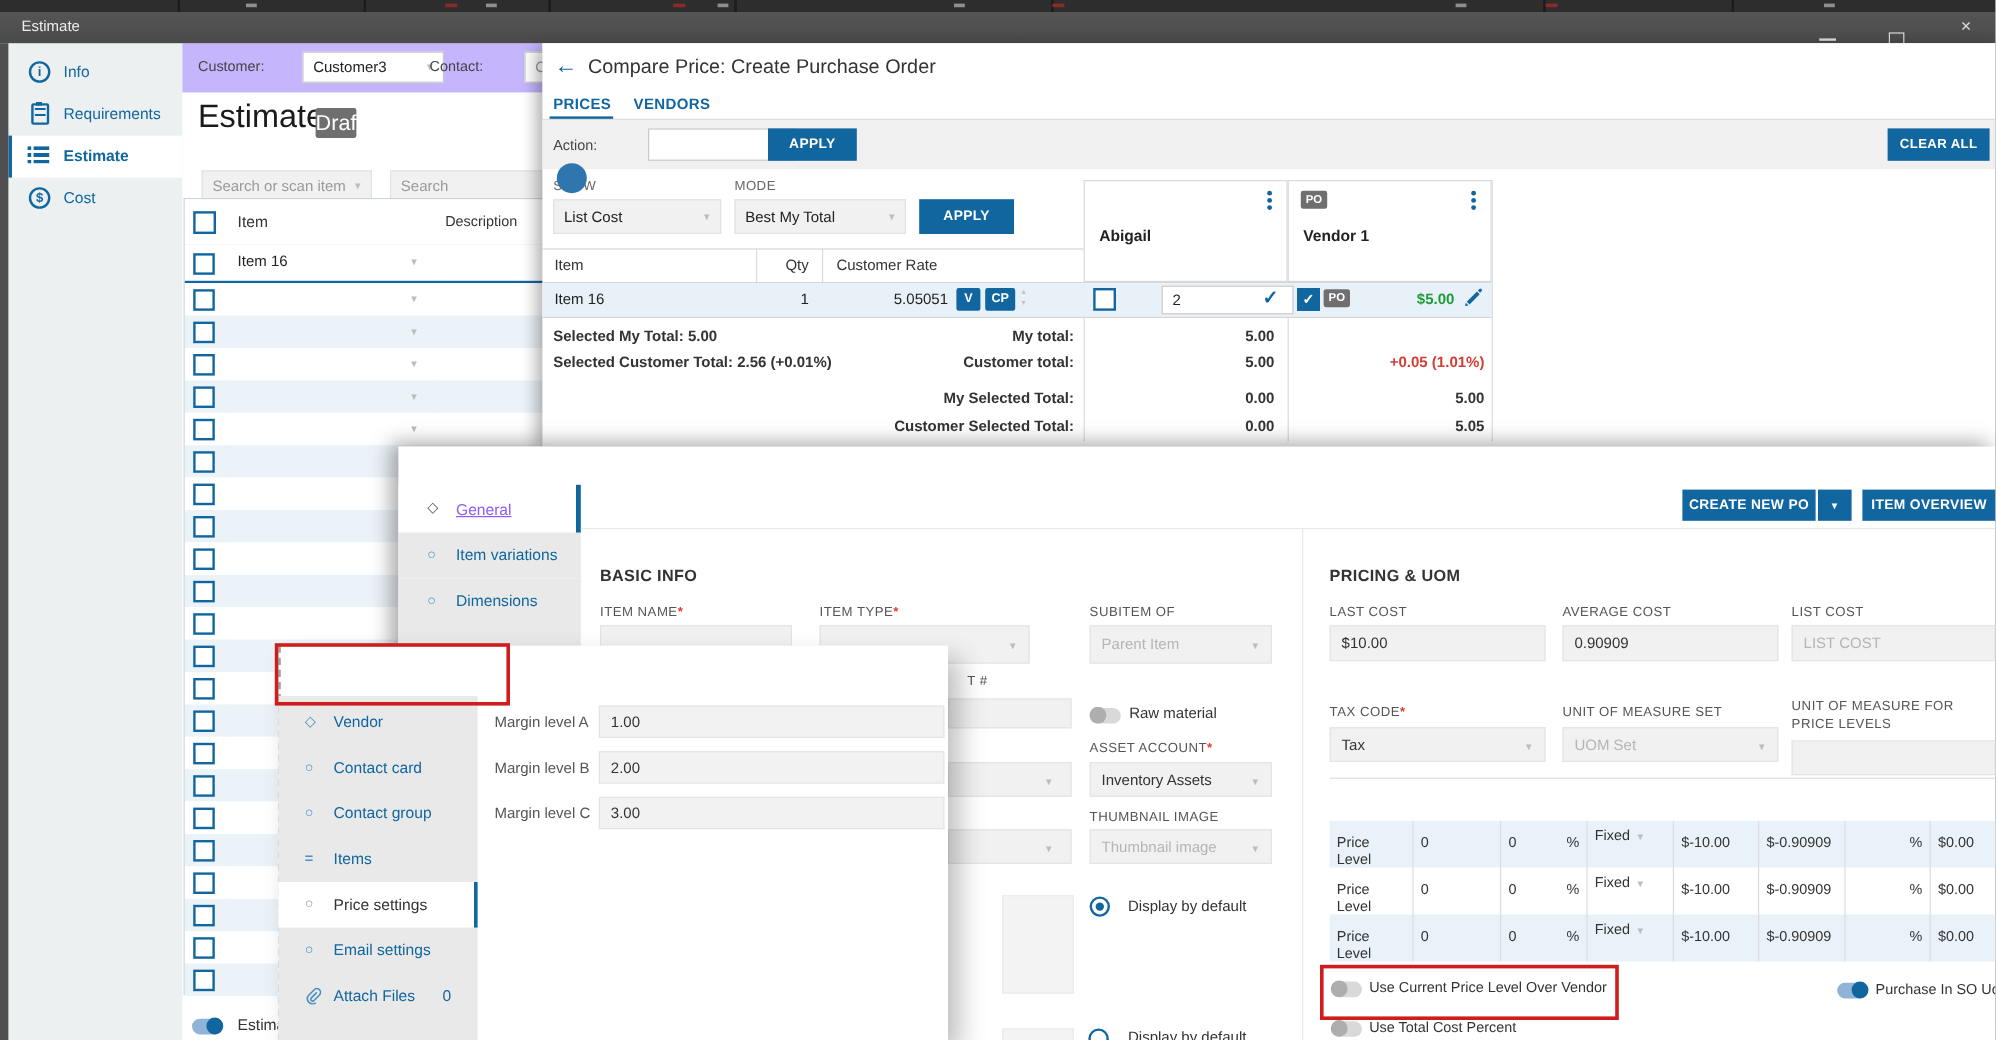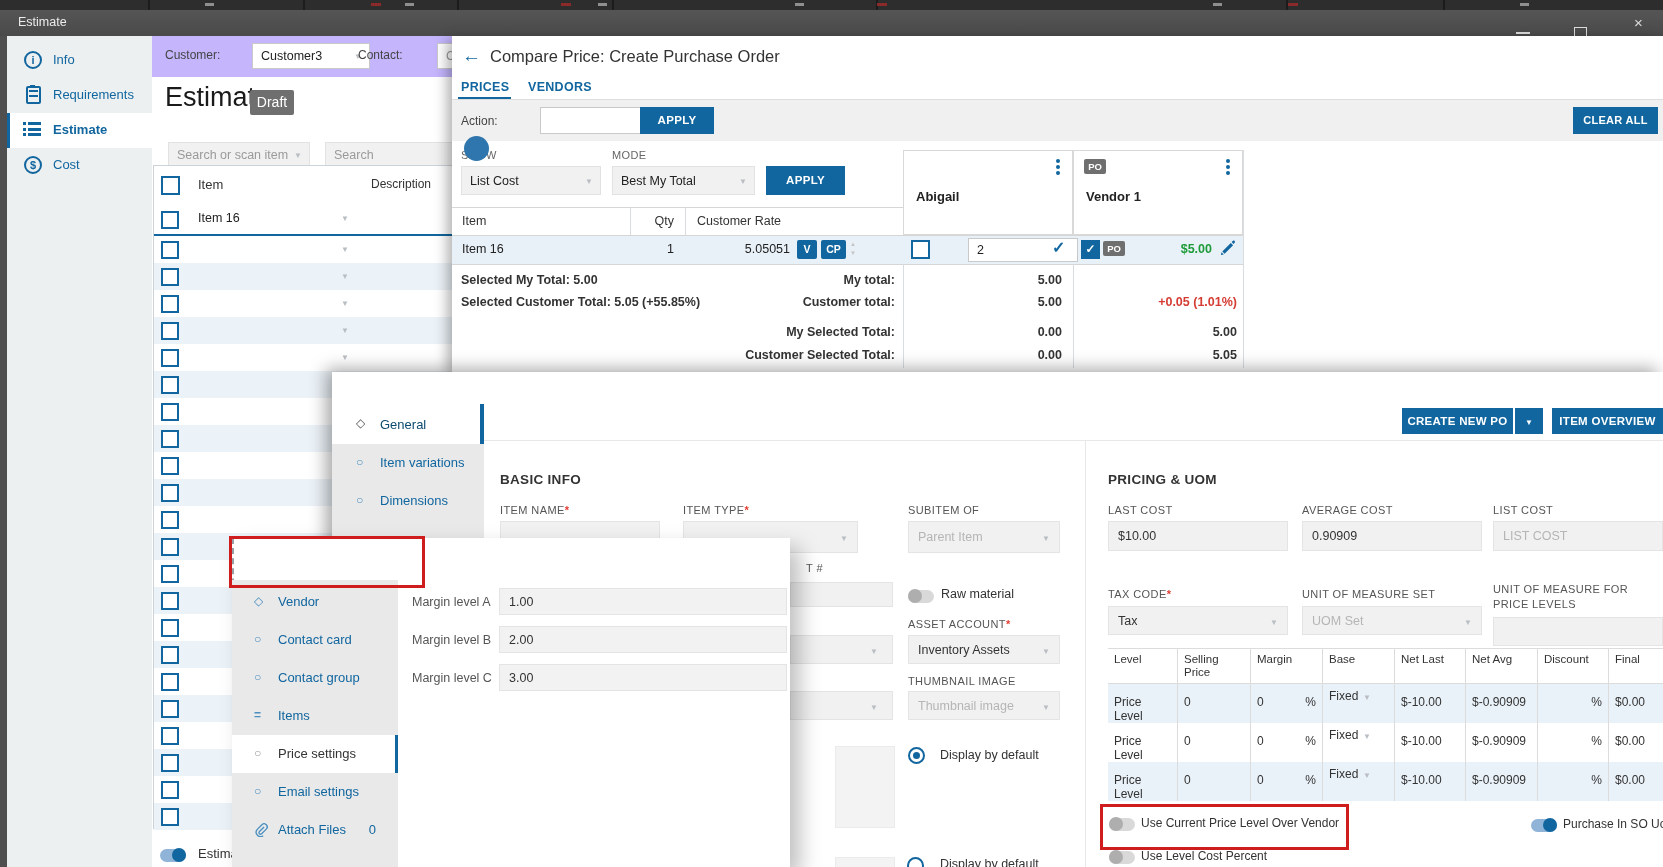--- a/index.html
+++ b/index.html
@@ -80,21 +80,21 @@
   .check{color:#11669f;font-weight:bold;}
   .edge-knob{left:464px;top:136px;width:25px;height:25px;border-radius:50%;background:#2e76ad;z-index:11;}
   .spin{position:absolute;font-size:6px;color:#c4c4c4;line-height:6px;}
   
   .item-win{left:332px;top:372px;width:1331px;height:495px;background:#fff;box-shadow:-6px -3px 16px rgba(0,0,0,.35);z-index:20;}
   .item-title{position:absolute;left:0;top:0;width:1331px;height:32px;background:#575757;}
   .item-title .t{position:absolute;left:24px;top:8px;font-size:13px;color:#f2f2f2;}
   .nav-item{position:absolute;left:0;width:152px;height:38px;background:#e9e9e9;cursor:pointer;}
   .nav-item .lab{position:absolute;left:48px;top:11px;font-size:13px;color:#11669f;}
   .nav-item.sel{background:#fff;}
-  .nav-item.sel .lab{color:#0c4a6e;}
+  .nav-item.sel .lab{color:#8b5cf6;text-decoration:underline;}
   .nav-ic{position:absolute;left:24px;top:11px;font-size:12px;color:#4a8fc0;}
   .sec-head{font-size:13.5px;font-weight:bold;color:#333;letter-spacing:.3px;}
   .flabel{font-size:11px;color:#555;letter-spacing:.4px;}
   .req{color:#e03c31;font-weight:bold;}
   .fld{background:#f1f1f1;border:1px solid #e4e4e4;box-sizing:border-box;}
   .fld .v{position:absolute;left:9px;top:50%;transform:translateY(-50%);font-size:12.5px;color:#333;white-space:nowrap;}
   .fld .ph{color:#b5b5b5;}
   .radio{position:absolute;width:13px;height:13px;border:2px solid #11669f;border-radius:50%;background:#fff;}
   .radio .dot{position:absolute;left:3px;top:3px;width:7px;height:7px;border-radius:50%;background:#11669f;}
   .ptab{position:absolute;font-size:11.5px;color:#333;}
@@ -181,21 +181,21 @@
       <span class="v">Customer3</span>
       <span class="caret">▼</span>
     </div>
     <span class="abs small-lab" style="left:206px;top:12px">Contact:</span>
     <div class="abs dd white" style="left:253px;top:7px;width:90px;height:26px">
       <span class="v ph">Contact ema</span>
     </div>
   </div>
 
   <span class="abs page-title" style="left:165px;top:82px">Estimate</span>
-  <div class="abs badge" style="left:250px;top:90px;width:44px;height:25px;line-height:25px;font-size:14px">Draft</div>
+  <div class="abs badge" style="left:263px;top:90px;width:34px;height:25px;line-height:25px;font-size:18px">Draft</div>
 
   <div class="abs dd" style="left:168px;top:142px;width:142px;height:25px">
     <span class="v ph">Search or scan item</span>
     <span class="caret">▼</span>
   </div>
   <div class="abs dd" style="left:325px;top:142px;width:135px;height:25px">
     <span class="v ph">Search</span>
   </div>
 
   <div class="abs est-table">
@@ -372,21 +372,21 @@
       <span class="cbx checked" style="left:629px;top:4px;width:15px;height:15px">✓</span>
       <span class="abs mini-badge" style="left:651px;top:5px;width:22px;height:15px">PO</span>
       <span class="abs cellrow right green" style="left:688px;top:6px;width:72px">$5.00</span>
       <svg class="abs" style="left:768px;top:4px" width="16" height="16" viewBox="0 0 16 16">
           <path fill="#11669f" d="M1.5 12.2 3.8 14.5 0.9 15.1z M2.3 11.4 10.8 2.9 13.1 5.2 4.6 13.7z M11.6 2.1 12.8 0.9 C13.3 0.4 14.1 0.4 14.6 0.9 15.1 1.4 15.1 2.2 14.6 2.7 L13.4 3.9z"></path>
         </svg>
     </div>
     <div class="hline" style="left:0;top:228px;width:791px"></div>
 
     <span class="abs sum" style="left:9px;top:237px">Selected My Total: 5.00</span>
-    <span class="abs sum" style="left:9px;top:259px">Selected Customer Total: 5.05 (+55.85%)</span>
+    <span class="abs sum" style="left:9px;top:259px">Selected Customer Total: 2.56 (+0.01%)</span>
 
     <span class="abs sum right" style="left:248px;top:237px;width:195px">My total:</span>
     <span class="abs sum right" style="left:248px;top:259px;width:195px">Customer total:</span>
     <span class="abs sum right" style="left:248px;top:289px;width:195px">My Selected Total:</span>
     <span class="abs sum right" style="left:248px;top:312px;width:195px">Customer Selected Total:</span>
 
     <span class="abs sum right" style="left:528px;top:237px;width:82px">5.00</span>
     <span class="abs sum right" style="left:528px;top:259px;width:82px">5.00</span>
     <span class="abs sum right" style="left:528px;top:289px;width:82px">0.00</span>
     <span class="abs sum right" style="left:528px;top:312px;width:82px">0.00</span>
@@ -496,30 +496,20 @@
     </div>
     <span class="abs flabel" style="left:970px;top:216px">UNIT OF MEASURE SET</span>
     <div class="abs fld" style="left:970px;top:234px;width:180px;height:29px">
       <span class="v ph">UOM Set</span>
       <span class="caret" style="position:absolute;right:9px;top:11px">▼</span>
     </div>
     <span class="abs flabel" style="left:1161px;top:210px;width:165px;line-height:1.4">UNIT OF MEASURE FOR PRICE LEVELS</span>
     <div class="abs fld" style="left:1161px;top:245px;width:170px;height:29px"></div>
 
     <div class="ptab" style="left:776px;top:276px;width:555px;height:151px;border-top:1px solid #dcdcdc;border-bottom:1px solid #dcdcdc">
-      <div class="abs" style="left:0;top:0;width:555px;height:34px;border-bottom:1px solid #dcdcdc">
-        <span class="cell" style="left:0;width:69px;border-left:none">Level</span>
-        <span class="cell" style="left:69px;width:73px;line-height:1.15">Selling Price</span>
-        <span class="cell" style="left:142px;width:72px">Margin</span>
-        <span class="cell" style="left:214px;width:72px">Base</span>
-        <span class="cell" style="left:286px;width:71px">Net Last</span>
-        <span class="cell" style="left:357px;width:72px">Net Avg</span>
-        <span class="cell" style="left:429px;width:71px">Discount</span>
-        <span class="cell" style="left:500px;width:55px">Final</span>
-      </div>
       <div class="prow tint" style="top:35px">
         <span class="cell" style="left:0;width:69px;border-left:none;padding-top:11px">Price Level</span>
         <span class="cell" style="left:69px;width:73px;padding-top:11px">0</span>
         <span class="cell" style="left:142px;width:72px;padding-top:11px"><span>0</span><span style="float:right">%</span></span>
         <span class="cell" style="left:214px;width:72px;padding-top:5px"><span style="display:inline-block;width:34px;word-break:break-all;line-height:1.2">Fixed</span><span class="caret">▼</span></span>
         <span class="cell" style="left:286px;width:71px;padding-top:11px">$-10.00</span>
         <span class="cell" style="left:357px;width:72px;padding-top:11px">$-0.90909</span>
         <span class="cell right" style="left:429px;width:71px;padding-top:11px">%</span>
         <span class="cell" style="left:500px;width:55px;padding-top:11px">$0.00</span>
       </div>
@@ -545,21 +535,21 @@
       </div>
     </div>
 
     <div class="toggle" style="left:777px;top:446px">
         <span class="knob"></span>
       </div>
     <span class="abs" style="left:809px;top:444px;font-size:12px;color:#333">Use Current Price Level Over Vendor</span>
     <div class="toggle" style="left:777px;top:479px">
         <span class="knob"></span>
       </div>
-    <span class="abs" style="left:809px;top:477px;font-size:12px;color:#333">Use Level Cost Percent</span>
+    <span class="abs" style="left:809px;top:477px;font-size:12px;color:#333">Use Total Cost Percent</span>
     <div class="toggle on" style="left:1199px;top:447px">
         <span class="knob"></span>
       </div>
     <span class="abs" style="left:1231px;top:445px;font-size:12px;color:#333;white-space:nowrap">Purchase In SO Uo</span>
   </div>
 
   <div class="abs vendor-win">
     <div class="vnav">
       <div class="vnav-item" style="top:3px">
         <span class="vnav-ic">◇</span>

